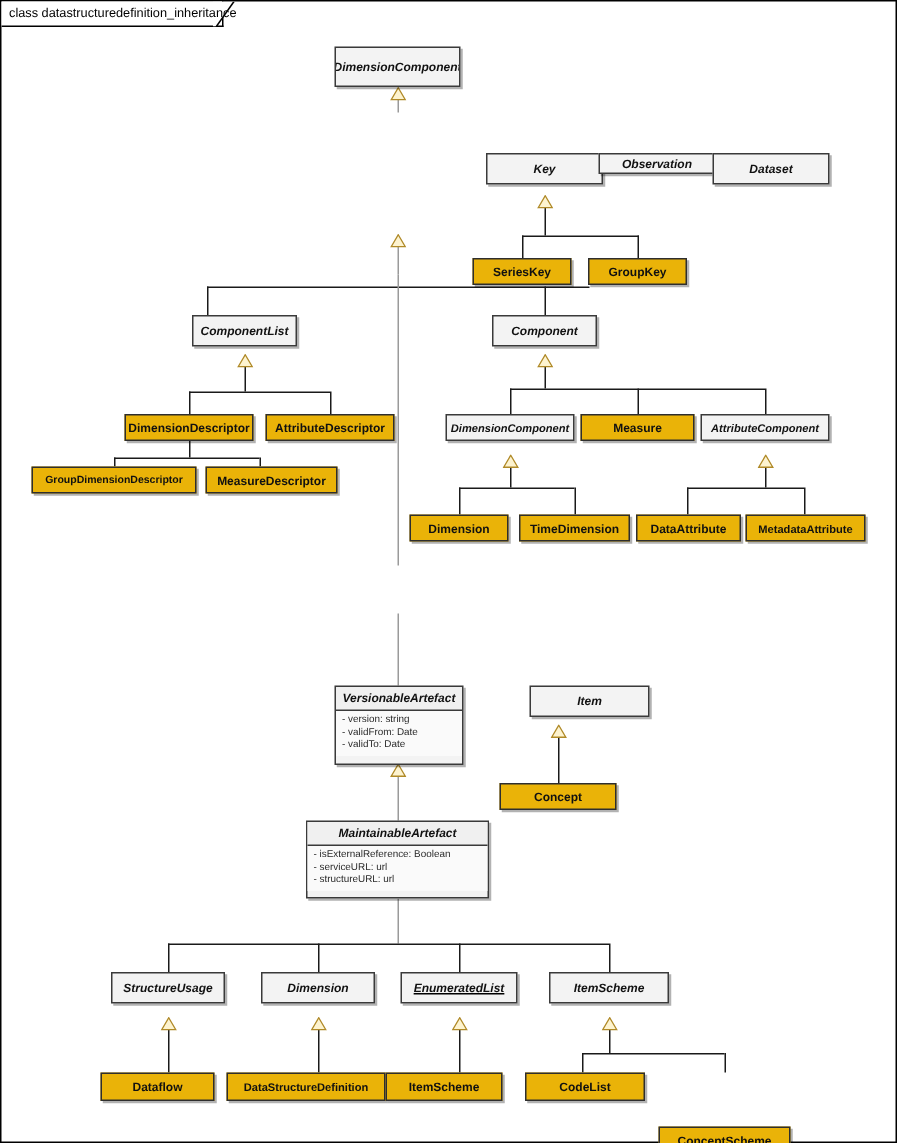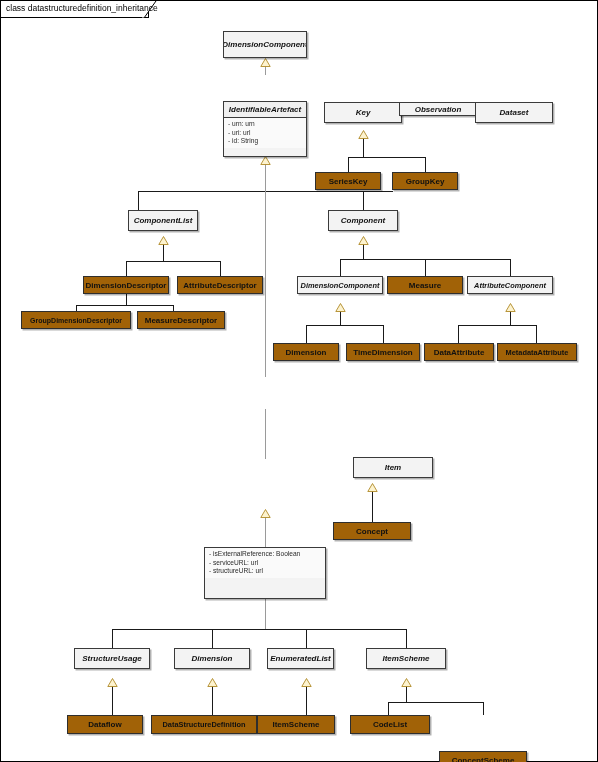--- a/index.html
+++ b/index.html
@@ -60,21 +60,21 @@
     font-size:8px;
     color:#111;
     text-align:center;
     box-sizing:border-box;
     padding:0 3px;
     white-space:nowrap;
     overflow:hidden;
   }
   .cls.abstract .cname{ font-style:italic; font-weight:bold; }
   .cls.concrete{
-    background:#a16207;
+    background:#eab308;
     border:1px solid #2e2e2e;
   }
   .cls.concrete .cname{ font-weight:bold; font-style:normal; }
   .cls.plain{ background:#f3f3f3; }
   
   .cls.withattrs .cname{
     border-bottom:1px solid #3a3a3a;
     background:#f0f0f0;
   }
   .cls .attrs{
@@ -242,28 +242,20 @@
   <div class="tri-wrap" style="left:400px;top:677px;">
     <svg width="11" height="9" viewBox="0 0 11 9">
         <path d="M5.5,0.5 L10.2,8.5 L0.8,8.5 Z" fill="#fdf3cf" stroke="#b08a28" stroke-width="0.9"></path>
       </svg>
   </div>
 
   <div class="cls abstract plain" style="left:222px;top:30px;width:84px;height:27px;">
     <div class="cname" style="height:100%;">DimensionComponent</div>
   </div>
 
-  <div class="cls abstract plain withattrs" style="left:222px;top:100px;width:84px;height:56px;">
-    <div class="cname" style="height:16px;">IdentifiableArtefact</div>
-    <div class="attrs">
-      <div class="row">-   urn: urn</div>
-      <div class="row">-   uri: url</div>
-      <div class="row">-   id: String</div>
-    </div>
-  </div>
 
   <div class="cls abstract plain" style="left:323px;top:101px;width:78px;height:21px;">
     <div class="cname" style="height:100%;">Key</div>
   </div>
   <div class="cls abstract plain" style="left:398px;top:101px;width:78px;height:14px;">
     <div class="cname" style="height:100%;">Observation</div>
   </div>
   <div class="cls abstract plain" style="left:474px;top:101px;width:78px;height:21px;">
     <div class="cname" style="height:100%;">Dataset</div>
   </div>
@@ -313,43 +305,52 @@
     <div class="cname" style="height:100%;">TimeDimension</div>
   </div>
   <div class="cls concrete" style="left:423px;top:342px;width:70px;height:18px;">
     <div class="cname" style="height:100%;">DataAttribute</div>
   </div>
   <div class="cls concrete" style="left:496px;top:342px;width:80px;height:18px;">
     <div class="cname" style="height:100%;font-size:7.4px;">MetadataAttribute</div>
   </div>
 
 
+  <div class="cls abstract plain withattrs" style="left:222px;top:456px;width:86px;height:53px;">
+    <div class="cname" style="height:16px;">VersionableArtefact</div>
+    <div class="attrs">
+      <div class="row">-   version: string</div>
+      <div class="row">-   validFrom: Date</div>
+      <div class="row">-   validTo: Date</div>
+    </div>
+  </div>
   <div class="cls abstract plain" style="left:331px;top:456px;width:80px;height:21px;margin-left:21px;">
     <div class="cname" style="height:100%;">Item</div>
   </div>
 
   <div class="cls concrete" style="left:332px;top:521px;width:78px;height:18px;">
     <div class="cname" style="height:100%;">Concept</div>
   </div>
 
   <div class="cls abstract plain withattrs" style="left:203px;top:546px;width:122px;height:52px;">
+    <div class="cname" style="height:16px;">MaintainableArtefact</div>
     <div class="attrs">
       <div class="row">-   isExternalReference: Boolean</div>
       <div class="row">-   serviceURL: url</div>
       <div class="row">-   structureURL: url</div>
     </div>
   </div>
 
   <div class="cls abstract plain" style="left:73px;top:647px;width:76px;height:21px;">
     <div class="cname" style="height:100%;">StructureUsage</div>
   </div>
   <div class="cls abstract plain" style="left:173px;top:647px;width:76px;height:21px;">
     <div class="cname" style="height:100%;">Dimension</div>
   </div>
-  <div class="cls abstract plain" style="left:266px;top:647px;width:67px;height:21px;">
+  <div class="cls abstract plain" style="left:266px;top:647px;width:78px;height:21px;text-decoration:underline;">
     <div class="cname" style="height:100%;">EnumeratedList</div>
   </div>
   <div class="cls abstract plain" style="left:365px;top:647px;width:80px;height:21px;">
     <div class="cname" style="height:100%;">ItemScheme</div>
   </div>
 
   <div class="cls concrete" style="left:66px;top:714px;width:76px;height:19px;">
     <div class="cname" style="height:100%;">Dataflow</div>
   </div>
   <div class="cls concrete" style="left:150px;top:714px;width:106px;height:19px;">

